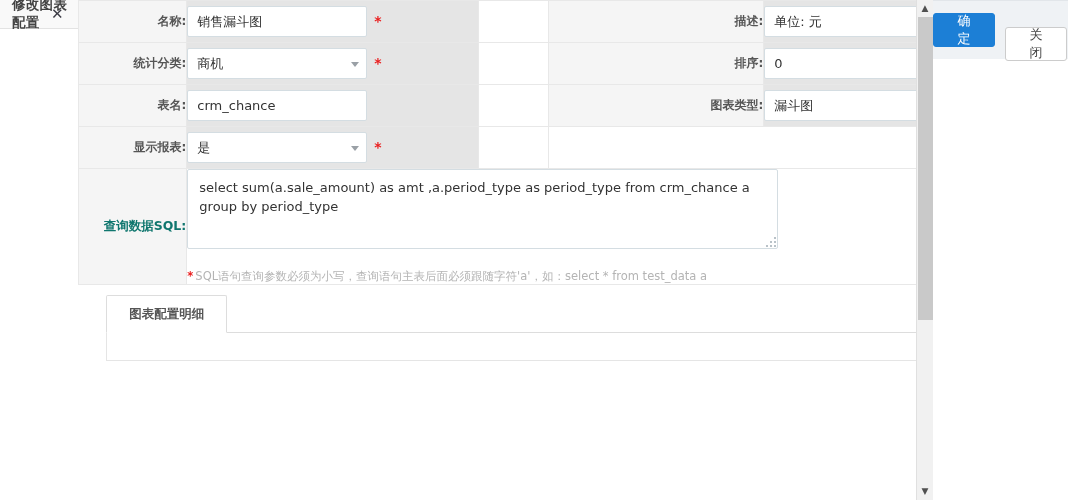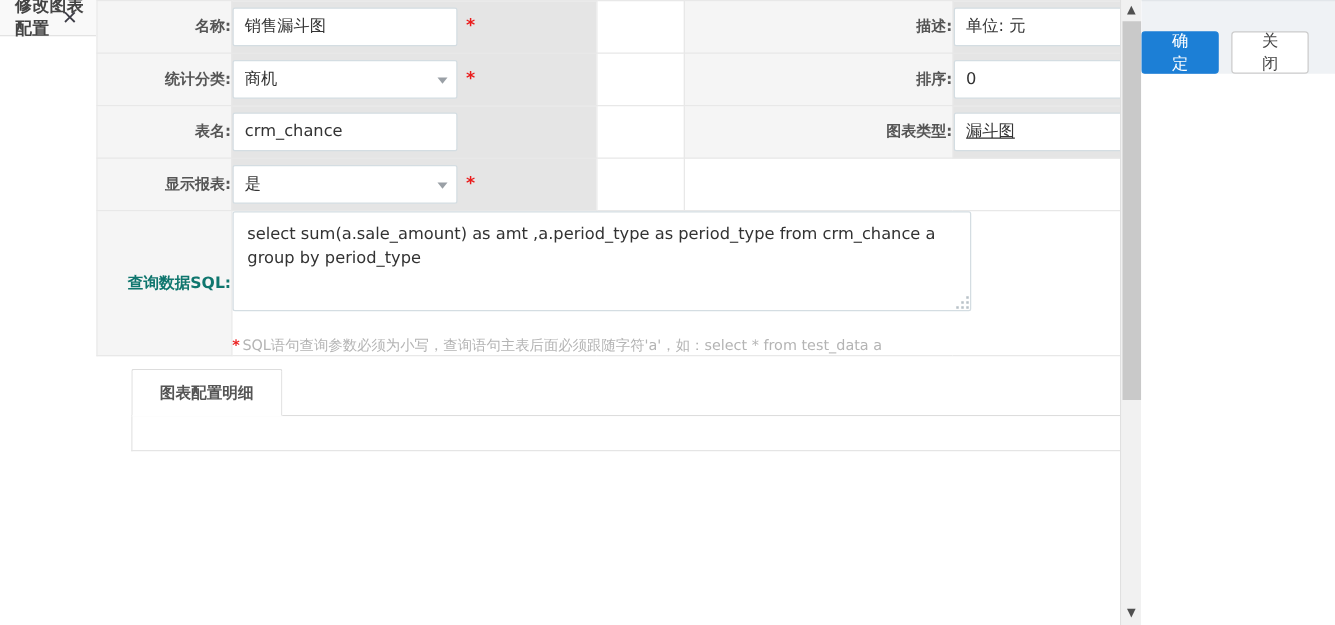--- a/index.html
+++ b/index.html
@@ -161,21 +161,21 @@
     color: #ea1c1c;
     font-size: 14px;
     font-weight: bold;
     margin-left: 7px;
     vertical-align: middle;
     line-height: 31px;
   }
 
   
   .txt.wide { width: 184px; }
-  .sel.wide { width: 174px; text-decoration: underline; }
+  .sel.wide { width: 174px; }
 
   
   td.sql-lbl {
     background: #f5f5f5;
     text-align: right;
     padding-right: 9px;
     font-size: 12.5px;
     font-weight: bold;
     color: #0f766e;
     vertical-align: middle;
@@ -300,23 +300,23 @@
     cursor: pointer;
   }
 
   
   .footer {
     height: 59px;
     min-height: 59px;
     background: #eff2f5;
     border-top: 1px solid #e2e6ea;
     display: flex;
-    align-items: flex-end;
+    align-items: center;
     justify-content: flex-end;
-    padding-right: 21px;
+    padding-right: 1px;
     gap: 10px;
   }
   .btn {
     height: 34px;
     min-width: 62px;
     padding: 0 18px;
     font-size: 13px;
     border-radius: 3px;
     cursor: pointer;
     display: inline-flex;

